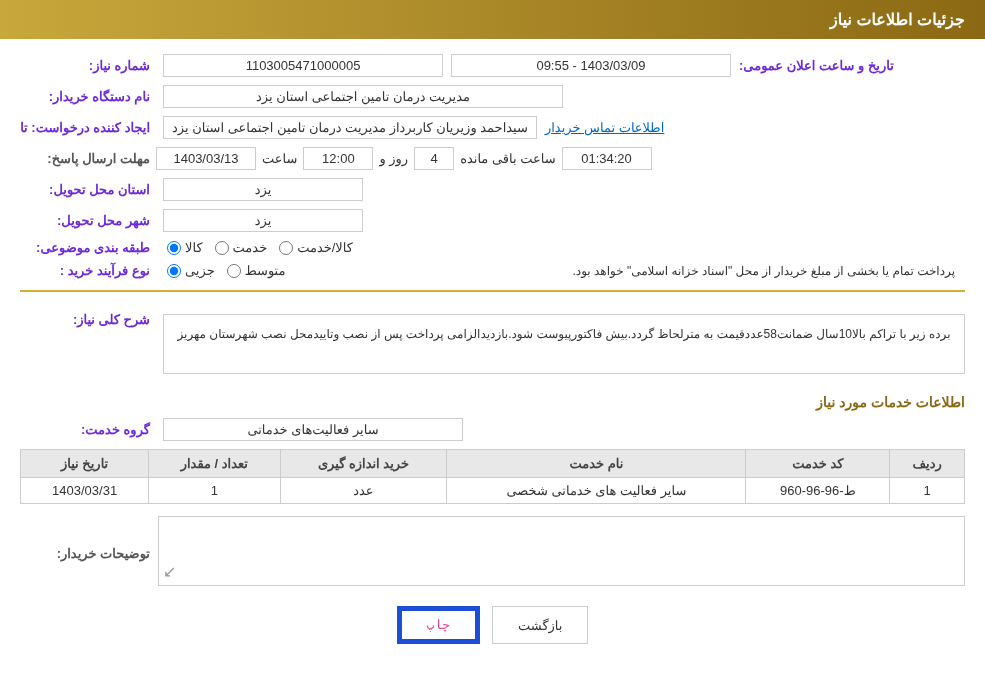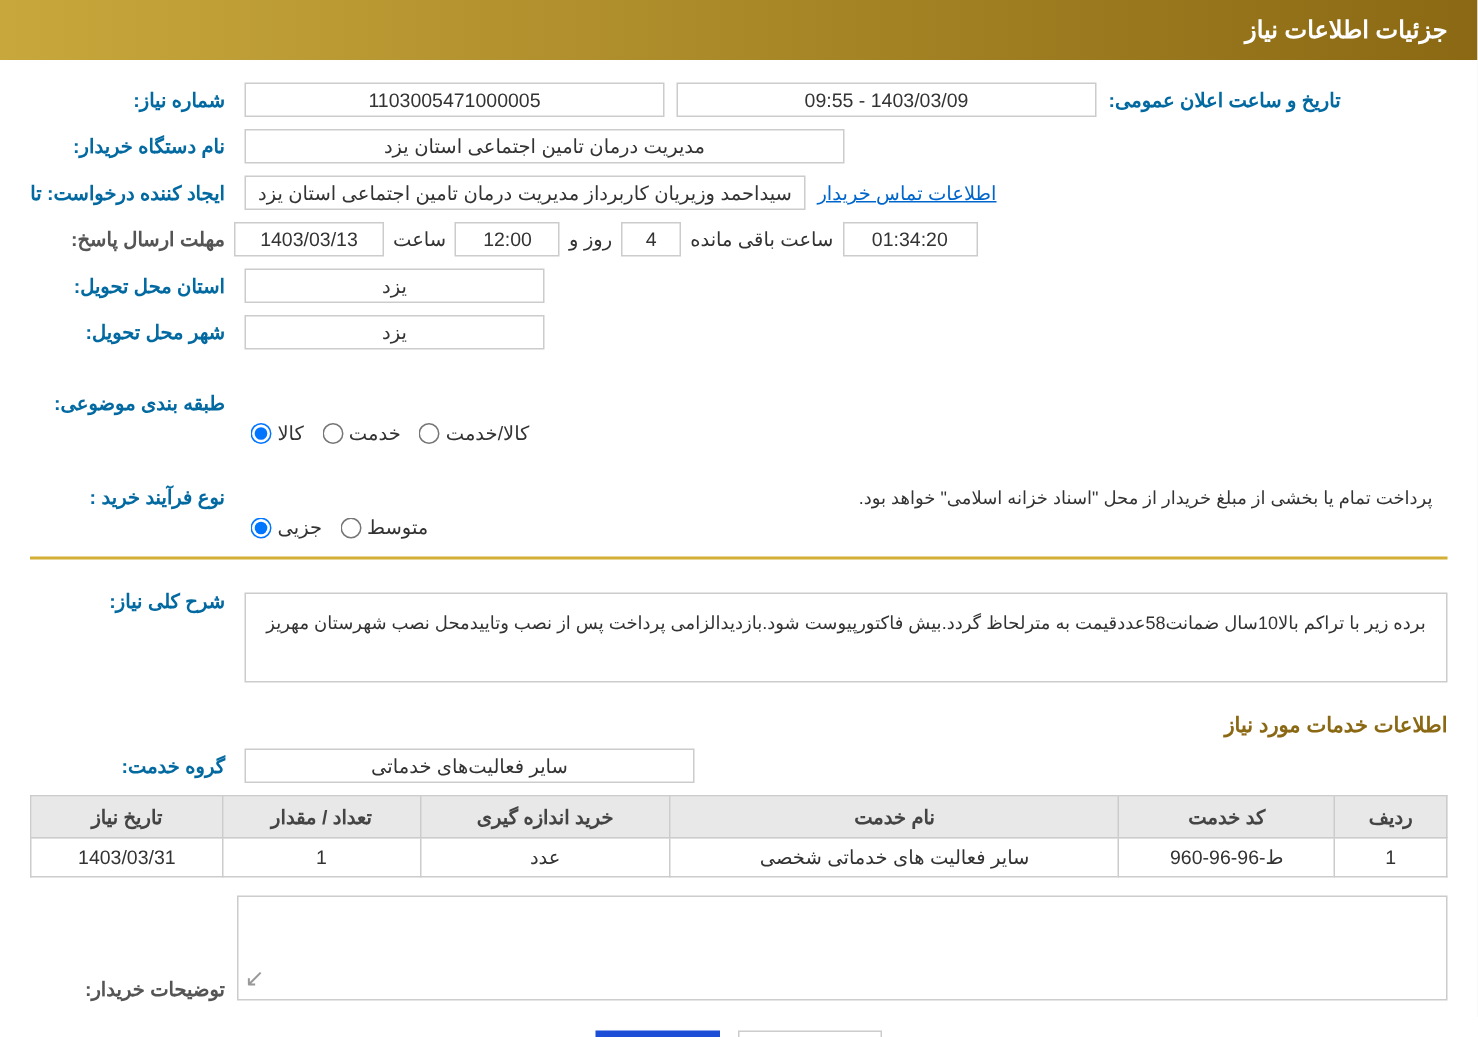--- a/index.html
+++ b/index.html
@@ -27,21 +27,21 @@
     .content-area {
       padding: 15px 20px;
     }
     .info-row {
       display: flex;
       align-items: center;
       margin-bottom: 8px;
       justify-content: flex-end;
     }
     .label {
-      color: #0369a1;
+      color: #6d28d9;
       font-weight: bold;
       white-space: nowrap;
       margin-right: 5px;
       min-width: 130px;
       text-align: right;
     }
     .value-box {
       background: #fff;
       border: 1px solid #ccc;
       padding: 3px 8px;
@@ -82,21 +82,20 @@
     .radio-group {
       display: flex;
       align-items: center;
       gap: 12px;
       justify-content: flex-end;
     }
     .radio-item {
       display: flex;
       align-items: center;
       gap: 4px;
-      margin-top: 40px;
     }
     .radio-input {
       width: 14px;
       height: 14px;
       cursor: pointer;
     }
     .purchase-type-row {
       display: flex;
       align-items: center;
       justify-content: flex-end;
@@ -137,21 +136,21 @@
     .services-table td {
       border: 1px solid #ccc;
       padding: 5px 10px;
       text-align: center;
     }
     .services-table tr:nth-child(even) td {
       background: #f9f9f9;
     }
     .buyer-notes-section {
       display: flex;
-      align-items: flex-end;
+      align-items: center;
       justify-content: flex-end;
       gap: 8px;
       margin-top: 12px;
     }
     .buyer-notes-label {
       font-weight: bold;
       color: #555;
       min-width: 130px;
       text-align: right;
       padding-top: 5px;

